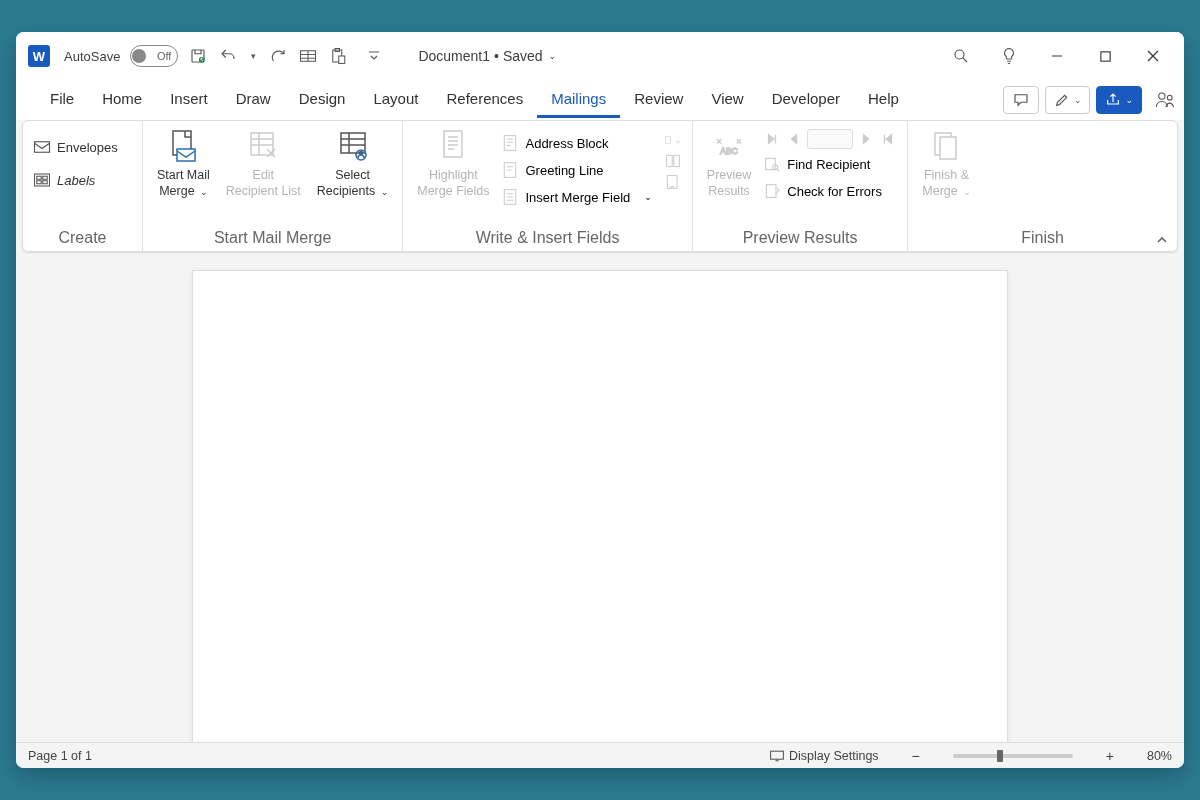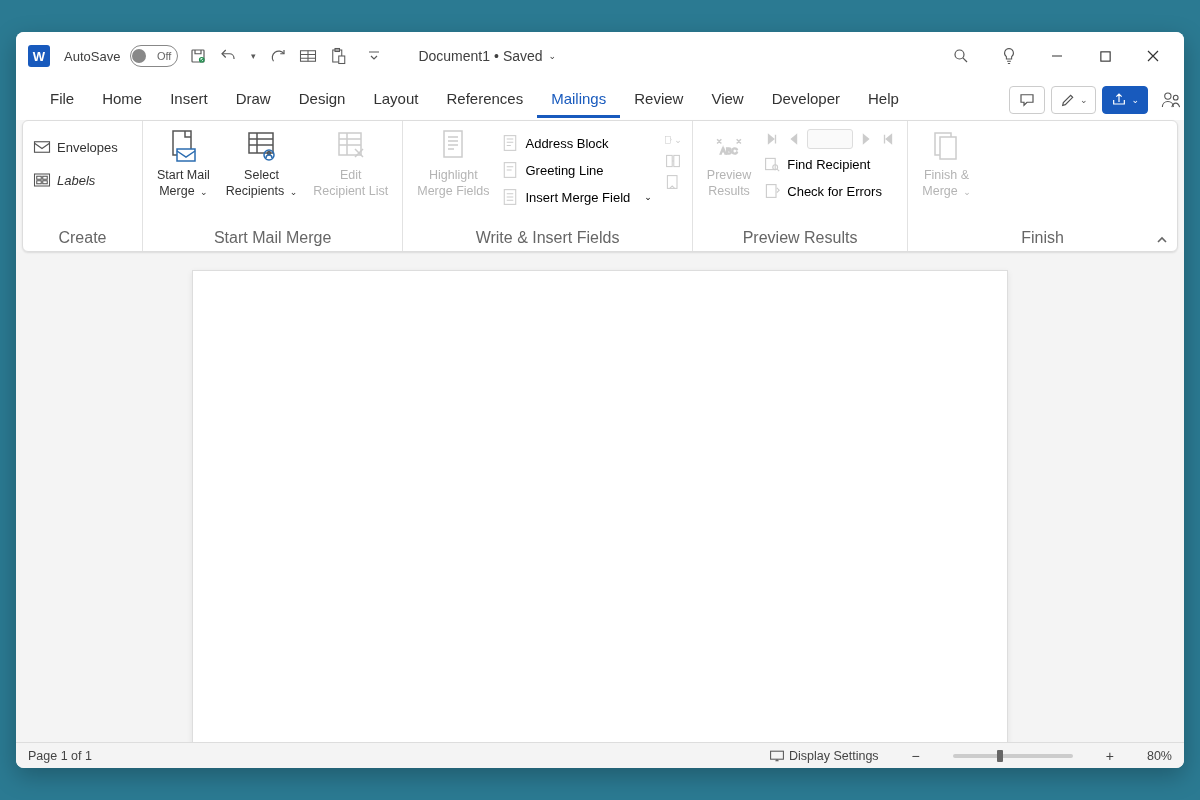--- a/index.html
+++ b/index.html
@@ -13,21 +13,21 @@
 .toggle { width: 48px; height: 22px; border: 1px solid #888; border-radius: 11px; display: flex; align-items: center; padding: 1px; position: relative; }
 .toggle-knob { width: 14px; height: 14px; background: #888; border-radius: 50%; }
 .toggle-text { font-size: 11px; color: #666; position: absolute; right: 6px; }
 .qat-icon { width: 20px; height: 20px; display: flex; align-items: center; justify-content: center; color: #5a5a5a; font-size: 15px; cursor: pointer; }
 .doc-title { font-size: 14px; color: #404040; margin-left: 24px; display: flex; align-items: center; gap: 4px; }
 .titlebar-spacer { flex: 1; }
 .titlebar-right { display: flex; align-items: center; gap: 26px; padding-right: 8px; }
 .win-btn { width: 22px; height: 22px; display: flex; align-items: center; justify-content: center; color: #404040; cursor: pointer; }
 
 
-.tabs-row { height: 40px; background: #fff; display: flex; align-items: center; padding: 0 2px 0 20px; gap: 0; border-bottom: 0; }
+.tabs-row { height: 40px; background: #fff; display: flex; align-items: center; padding: 0 8px 0 20px; gap: 0; border-bottom: 0; }
 .tab { font-size: 15px; color: #333; padding: 8px 14px; cursor: pointer; border-bottom: 3px solid transparent; }
 .tab.active { border-bottom-color: #185abd; color: #185abd; font-weight: 400; }
 .tabs-spacer { flex: 1; }
 .tab-action { height: 28px; border: 1px solid #ccc; border-radius: 4px; padding: 0 8px; display: flex; align-items: center; justify-content: center; margin-left: 6px; cursor: pointer; color: #555; font-size: 14px; gap: 2px; }
 .tab-action.share { background: #185abd; color: #fff; border-color: #185abd; }
 .account-icon { margin-left: 12px; color: #555; }
 
 
 .ribbon { background: #fff; border: 1px solid #ddd; border-radius: 6px; margin: 0 6px; height: 132px; display: flex; position: relative; box-shadow: 0 1px 2px rgba(0,0,0,0.1); }
 .group { border-right: 1px solid #e2e2e2; display: flex; flex-direction: column; padding: 2px 10px 0 10px; position: relative; }
@@ -225,41 +225,41 @@
           <div class="vbtn-icon">
               <svg width="32" height="34" viewBox="0 0 32 34" fill="none" stroke="#555" stroke-width="1.5">
                 <rect x="6" y="2" width="18" height="24" fill="#fff"></rect>
                 <path d="M18 2v6h6"></path>
                 <rect x="10" y="20" width="18" height="12" fill="#fff" stroke="#2b6cb0"></rect>
                 <path d="M10 22l9 6 9-6" stroke="#2b6cb0"></path>
               </svg>
             </div>
           <span>Start Mail<br>Merge <span class="caret">⌄</span></span>
         </div>
+        <div class="vbtn disabled">
+          <div class="vbtn-icon">
+              <svg width="32" height="34" viewBox="0 0 32 34" fill="none" stroke="#ccc" stroke-width="1.5">
+                <rect x="4" y="4" width="22" height="22"></rect>
+                <path d="M4 10h22M4 16h22M12 4v22"></path>
+                <path d="M20 20l8 8M28 20l-8 8" stroke="#ccc"></path>
+              </svg>
+            </div>
+          <span>Edit<br>Recipient List</span>
+        </div>
         <div class="vbtn">
           <div class="vbtn-icon">
               <svg width="32" height="34" viewBox="0 0 32 34" fill="none" stroke="#555" stroke-width="1.5">
                 <rect x="4" y="4" width="24" height="20"></rect>
                 <path d="M4 10h24M4 16h24M12 4v20"></path>
                 <circle cx="24" cy="26" r="5" stroke="#2b6cb0"></circle>
                 <circle cx="24" cy="24" r="1.5" fill="#2b6cb0"></circle>
                 <path d="M21 29c0-2 1.5-3 3-3s3 1 3 3" stroke="#2b6cb0"></path>
               </svg>
             </div>
           <span>Select<br>Recipients <span class="caret">⌄</span></span>
-        </div>
-        <div class="vbtn disabled">
-          <div class="vbtn-icon">
-              <svg width="32" height="34" viewBox="0 0 32 34" fill="none" stroke="#ccc" stroke-width="1.5">
-                <rect x="4" y="4" width="22" height="22"></rect>
-                <path d="M4 10h22M4 16h22M12 4v22"></path>
-                <path d="M20 20l8 8M28 20l-8 8" stroke="#ccc"></path>
-              </svg>
-            </div>
-          <span>Edit<br>Recipient List</span>
         </div>
       </div>
       <div class="group-label">Start Mail Merge</div>
     </div>
 
     <div class="group">
       <div class="group-body">
         <div class="vbtn disabled">
           <div class="vbtn-icon">
               <svg width="30" height="34" viewBox="0 0 30 34" fill="none" stroke="#ccc" stroke-width="1.5">

